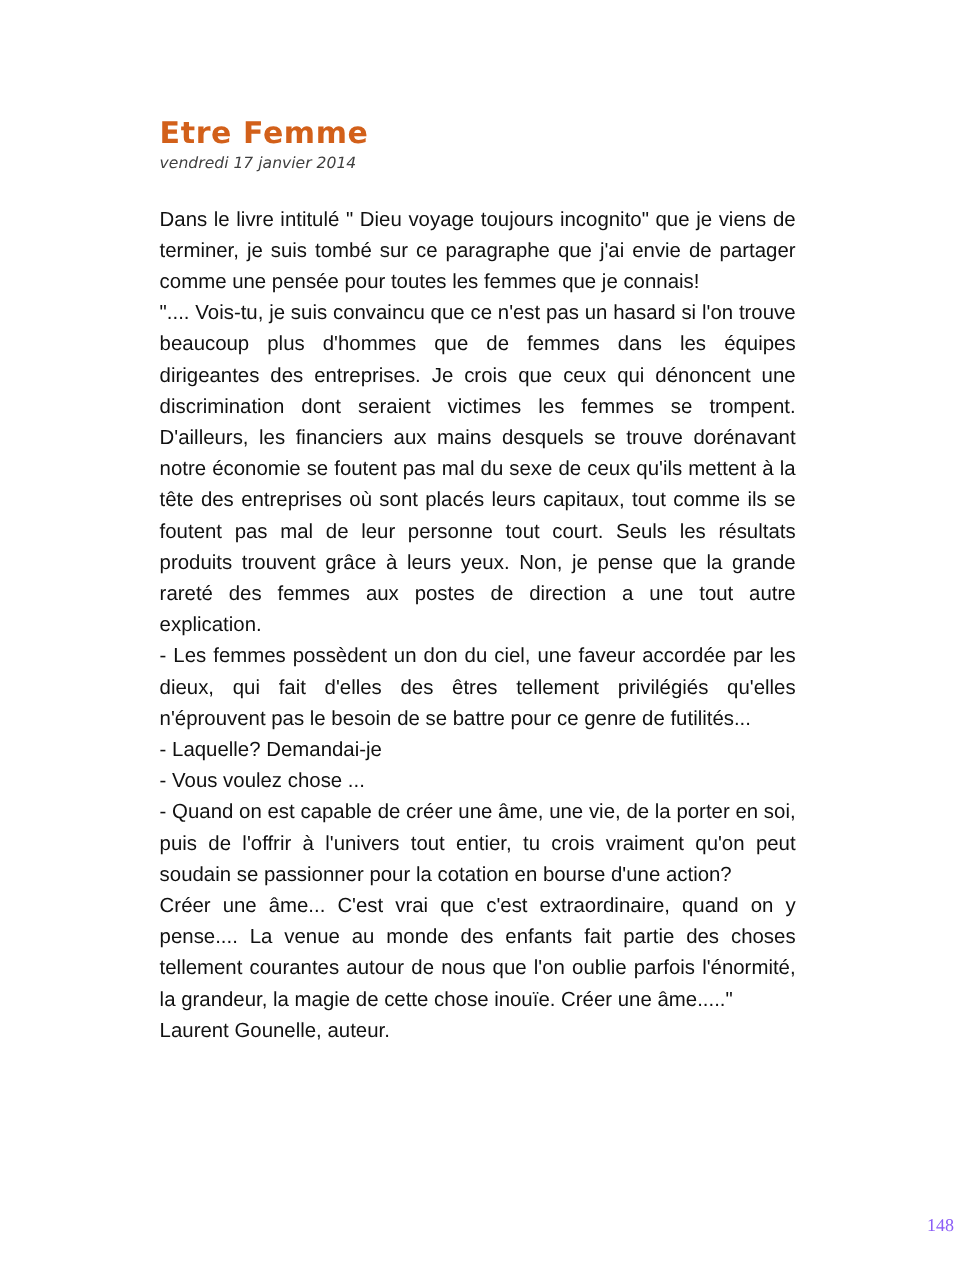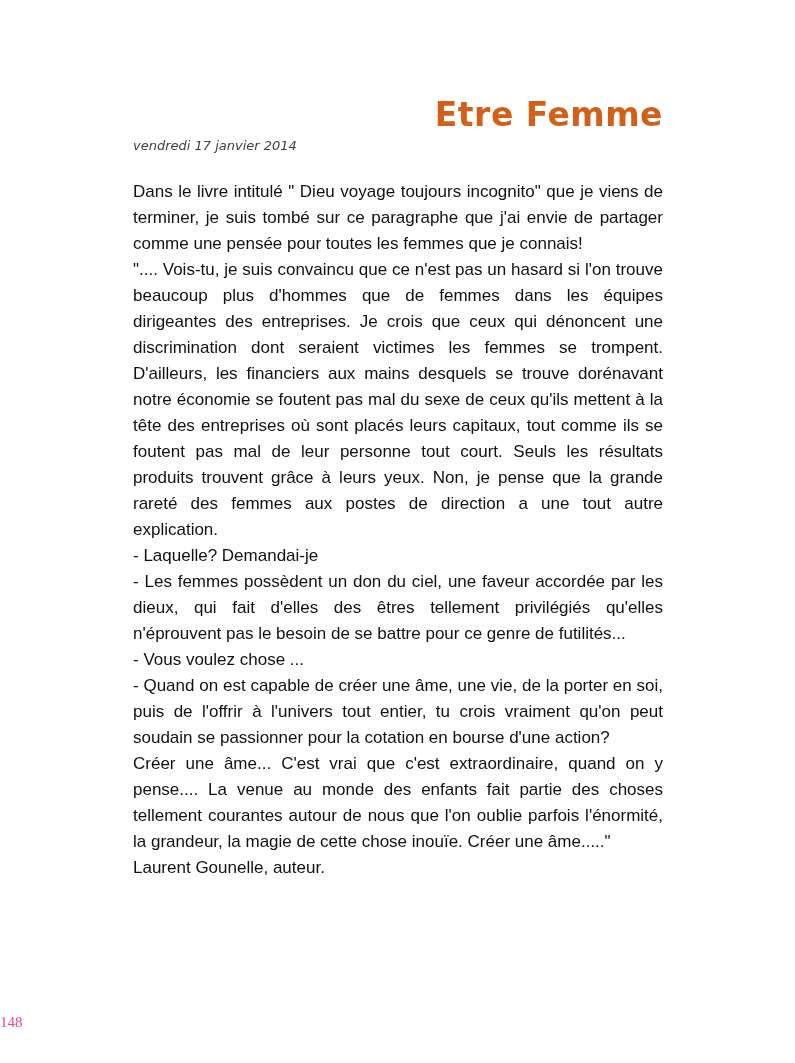--- a/index.html
+++ b/index.html
@@ -16,27 +16,26 @@
     font-family: "DejaVu Sans", sans-serif;
   }
   .content {
     position: absolute;
     left: 133px;
     top: 98px;
     width: 530px;
   }
   .post-title {
     font-family: "DejaVu Sans", sans-serif;
-    font-size: 33px;
+    font-size: 25px;
     font-weight: 700;
     line-height: 1.05;
     letter-spacing: 0.5px;
     color: #d2601a;
     margin: 0;
-    text-align: right;
   }
   .post-date {
     font-family: "DejaVu Sans", sans-serif;
     font-style: italic;
     font-size: 13px;
     color: #3f3f3f;
     margin-top: 5px;
   }
   .article-body {
     margin-top: 26px;
@@ -48,38 +47,38 @@
   }
   .article-body p {
     margin: 0;
     padding: 0;
   }
   .page-number {
     position: absolute;
     left: 0;
     top: 1014px;
     width: 100%;
-    text-align: left;
+    text-align: right;
     font-family: "Liberation Serif", "DejaVu Serif", serif;
     font-size: 15px;
-    color: #ec4899;
+    color: #8b5cf6;
   }
 </style>
 </head>
 <body>
 
 <div class="page">
   <div class="content">
     <h1 class="post-title">Etre Femme</h1>
     <div class="post-date">vendredi 17 janvier 2014</div>
     <div class="article-body">
       <p>Dans le livre intitulé " Dieu voyage toujours incognito" que je viens de terminer, je suis tombé sur ce paragraphe que j'ai envie de partager comme une pensée pour toutes les femmes que je connais!</p>
       <p>".... Vois-tu, je suis convaincu que ce n'est pas un hasard si l'on trouve beaucoup plus d'hommes que de femmes dans les équipes dirigeantes des entreprises. Je crois que ceux qui dénoncent une discrimination dont seraient victimes les femmes se trompent. D'ailleurs, les financiers aux mains desquels se trouve dorénavant notre économie se foutent pas mal du sexe de ceux qu'ils mettent à la tête des entreprises où sont placés leurs capitaux, tout comme ils se foutent pas mal de leur personne tout court. Seuls les résultats produits trouvent grâce à leurs yeux. Non, je pense que la grande rareté des femmes aux postes de direction a une tout autre explication.</p>
+      <p>- Les femmes possèdent un don du ciel, une faveur accordée par les dieux, qui fait d'elles des êtres tellement privilégiés qu'elles n'éprouvent pas le besoin de se battre pour ce genre de futilités...</p>
       <p>- Laquelle? Demandai-je</p>
-      <p>- Les femmes possèdent un don du ciel, une faveur accordée par les dieux, qui fait d'elles des êtres tellement privilégiés qu'elles n'éprouvent pas le besoin de se battre pour ce genre de futilités...</p>
       <p>- Vous voulez chose ...</p>
       <p>- Quand on est capable de créer une âme, une vie, de la porter en soi, puis de l'offrir à l'univers tout entier, tu crois vraiment qu'on peut soudain se passionner pour la cotation en bourse d'une action?</p>
       <p>Créer une âme... C'est vrai que c'est extraordinaire, quand on y pense.... La venue au monde des enfants fait partie des choses tellement courantes autour de nous que l'on oublie parfois l'énormité, la grandeur, la magie de cette chose inouïe. Créer une âme....."</p>
       <p>Laurent Gounelle, auteur.</p>
     </div>
   </div>
   <div class="page-number">148</div>
 </div>
 
 </body></html>

